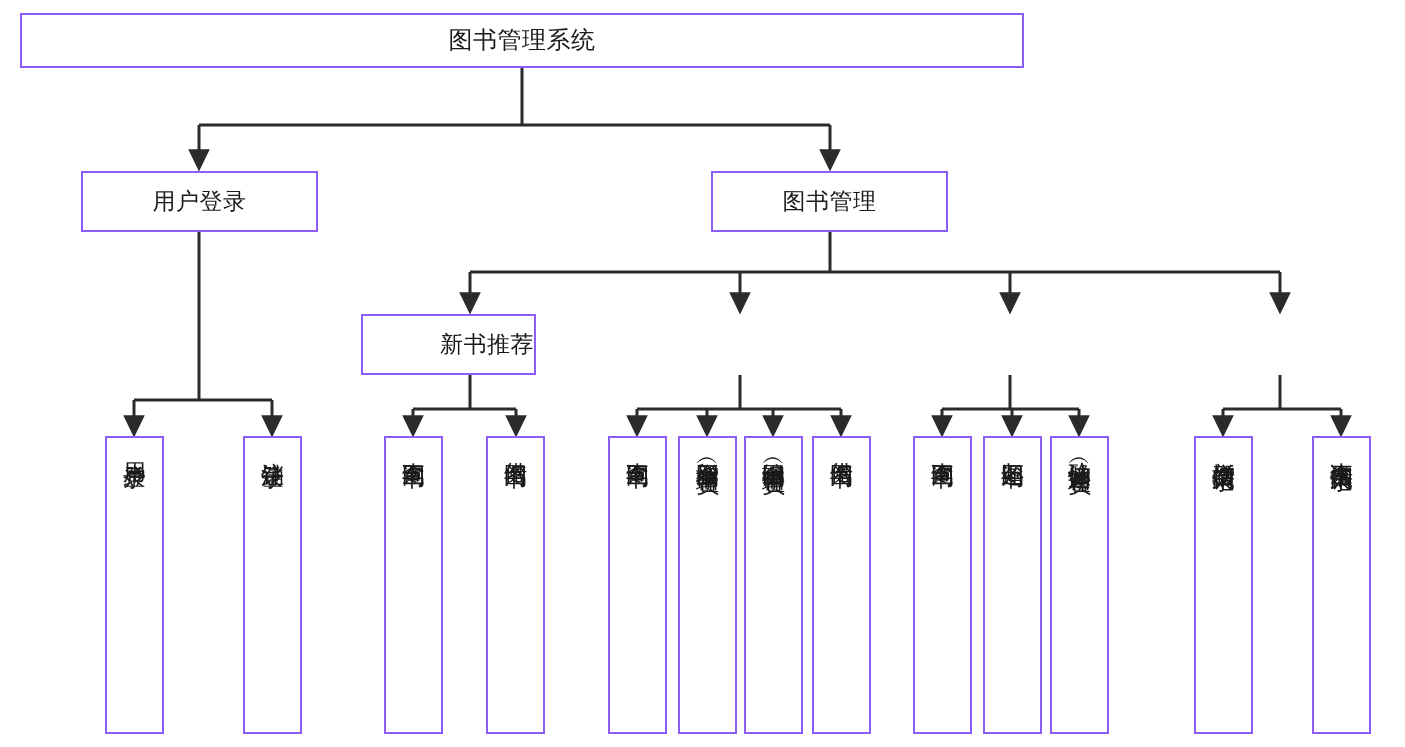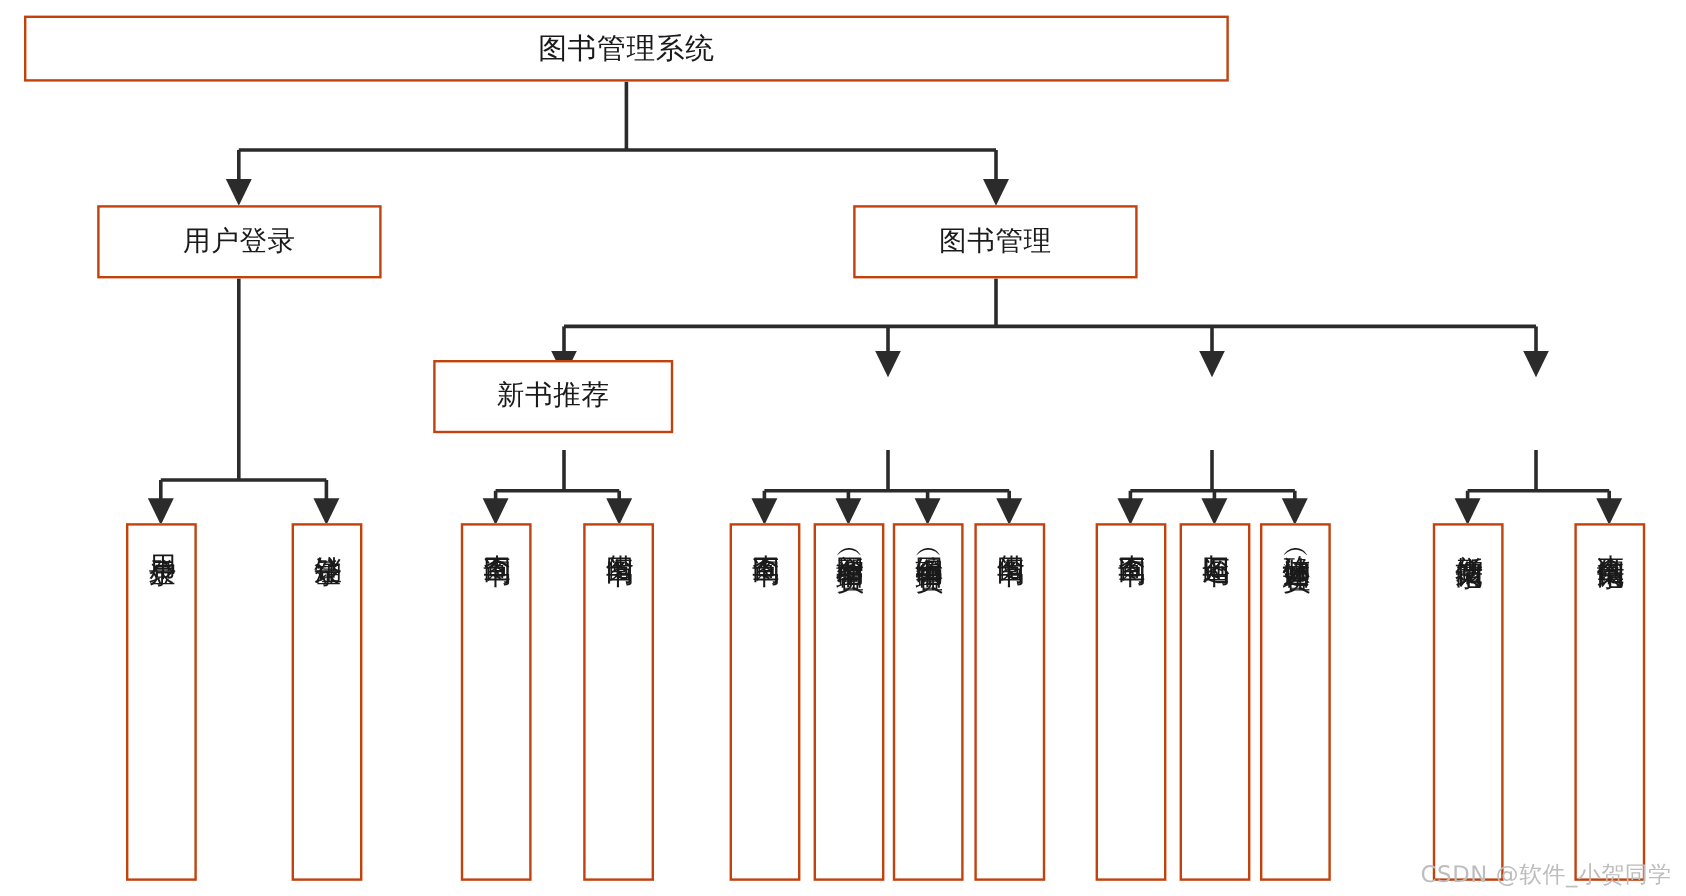--- a/index.html
+++ b/index.html
@@ -21,21 +21,21 @@
   #edge-layer {
     position: absolute;
     left: 0;
     top: 0;
     width: 1405px;
     height: 747px;
   }
   .node {
     position: absolute;
     box-sizing: border-box;
-    border: 2px solid #c2410c;
+    border: 2px solid #8b5cf6;
     background: #ffffff;
     display: flex;
     align-items: center;
     justify-content: center;
     color: #1a1a1a;
     z-index: 2;
   }
   .node-label {
     display: block;
     text-align: center;
@@ -134,21 +134,21 @@
     <span class="node-label">图书管理系统</span>
   </div>
 
   <div class="node horizontal" id="node-l2-0" style="left: 81px; top: 171px; width: 237px; height: 61px;">
     <span class="node-label">用户登录</span>
   </div>
   <div class="node horizontal" id="node-l2-1" style="left: 711px; top: 171px; width: 237px; height: 61px;">
     <span class="node-label">图书管理</span>
   </div>
 
-  <div class="node horizontal" id="node-l3-0" style="left: 361px; top: 300px; width: 200px; height: 61px;">
+  <div class="node horizontal" id="node-l3-0" style="left: 361px; top: 314px; width: 175px; height: 61px; justify-content: flex-end;">
     <span class="node-label">新书推荐</span>
   </div>
 
   <div class="node vertical" id="node-leaf-0" style="left: 105px; top: 436px; width: 59px; height: 298px;">
     <span class="node-label">用户登录</span>
   </div>
   <div class="node vertical" id="node-leaf-1" style="left: 243px; top: 436px; width: 59px; height: 298px;">
     <span class="node-label">注销登录</span>
   </div>
   <div class="node vertical" id="node-leaf-2" style="left: 384px; top: 436px; width: 59px; height: 298px;">
@@ -178,15 +178,14 @@
   <div class="node vertical" id="node-leaf-10" style="left: 1050px; top: 436px; width: 59px; height: 298px;">
     <span class="node-label">确认归还（管理员）</span>
   </div>
   <div class="node vertical" id="node-leaf-11" style="left: 1194px; top: 436px; width: 59px; height: 298px;">
     <span class="node-label">新增借阅记录</span>
   </div>
   <div class="node vertical" id="node-leaf-12" style="left: 1312px; top: 436px; width: 59px; height: 298px;">
     <span class="node-label">查询借阅记录</span>
   </div>
 
-  <div id="watermark">CSDN @软件_小贺同学</div>
 
 </div>
 
 </body></html>

